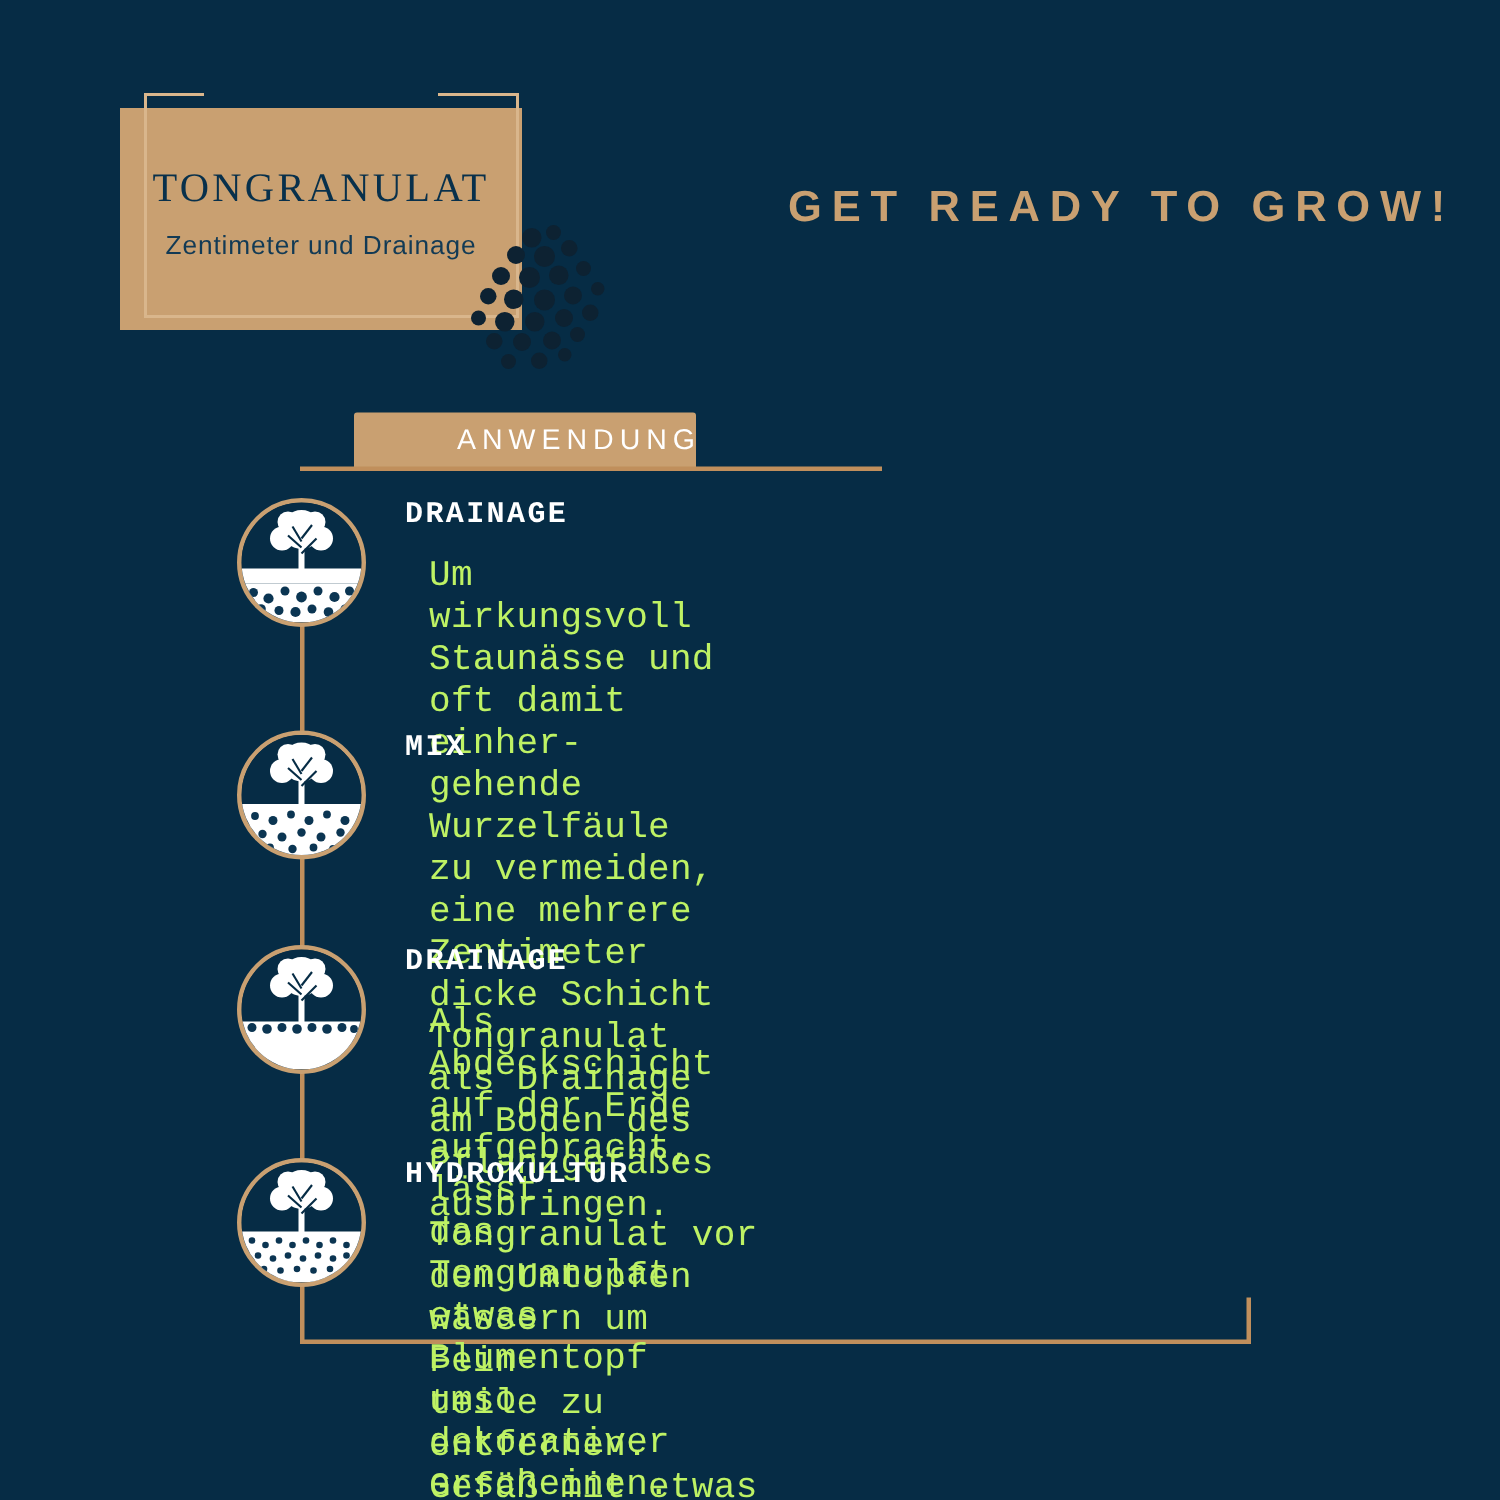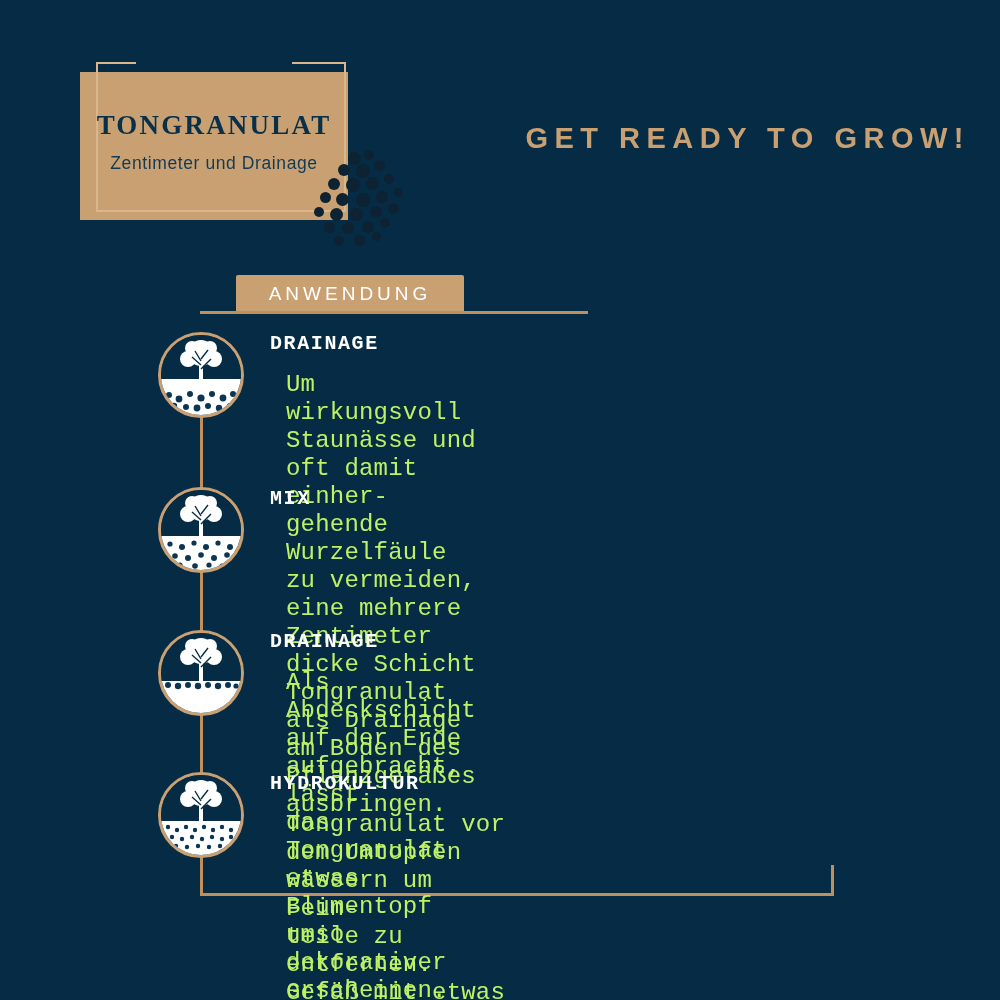--- a/index.html
+++ b/index.html
@@ -63,21 +63,21 @@
   }
   .badge-title {
     position: absolute;
     left: 0;
     top: 38px;
     width: 268px;
     text-align: center;
     color: #08304b;
     font-family: "Liberation Serif", serif;
     font-size: 27px;
-    font-weight: 700;
+    font-weight: 400;
     letter-spacing: 2.2px;
   }
   .badge-sub {
     position: absolute;
     left: 0;
     top: 78px;
     width: 268px;
     text-align: center;
     color: #123a55;
     font-size: 17.5px;
@@ -126,20 +126,21 @@
   .tab-label {
     position: absolute;
     left: 0; top: 0;
     width: 228px;
     height: 38px;
     line-height: 38px;
     text-align: center;
     color: #ffffff;
     font-size: 19px;
     letter-spacing: 4px;
+    padding-left: 36px;
   }
   .bracket-h {
     position: absolute;
     left: 200px;
     top: 311px;
     width: 388px;
     height: 3px;
     background: #c08f5c;
   }
   .bracket-spine {

